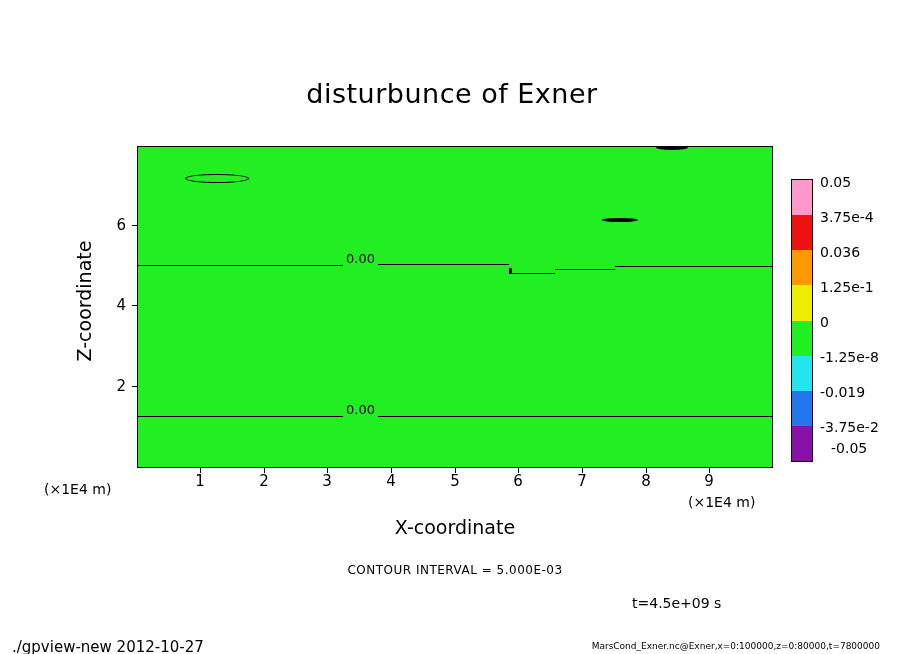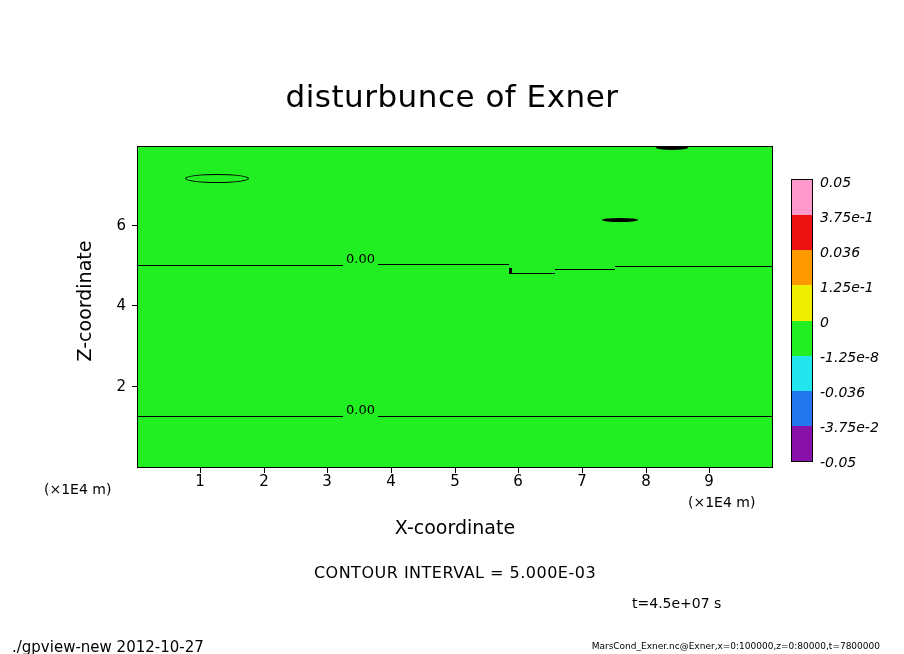--- a/index.html
+++ b/index.html
@@ -13,21 +13,21 @@
     position: relative;
     font-family: "DejaVu Sans", sans-serif;
     color: #000000;
     overflow: hidden;
   }
   .abs { position: absolute; }
 
   #chart-title {
     left: 0; top: 78px; width: 904px;
     text-align: center;
-    font-size: 31px;
+    font-size: 27px;
     letter-spacing: 0.5px;
   }
 
   
   #plot-frame {
     left: 137px; top: 146px;
     width: 636px; height: 322px;
     border: 1px solid #000000;
     background: #22ef22;
     box-sizing: border-box;
@@ -105,21 +105,21 @@
   }
   #xunit-right {
     left: 688px; top: 494px;
     font-size: 14px;
   }
 
   #contour-interval {
     left: 137px; top: 563px;
     width: 636px;
     text-align: center;
-    font-size: 16px;
+    font-size: 12px;
     letter-spacing: 0.5px;
   }
   #time-stamp {
     left: 632px; top: 595px;
     font-size: 14px;
   }
   #footer-left {
     left: 12px; top: 638px;
     font-size: 15px;
   }
@@ -138,21 +138,20 @@
   }
   #colorbar .swatch {
     width: 100%;
     height: 12.5%;
   }
   .cb-label {
     position: absolute;
     left: 820px;
     font-size: 14px;
     white-space: nowrap;
-    font-style: italic;
   }
 </style>
 </head>
 <body>
 
 <div id="chart-title" class="abs">disturbunce of Exner</div>
 
 <div id="plot-frame" class="abs">
 
   <div class="contour-line" style="left:0px; top:118px; width:225px;"></div>
@@ -199,37 +198,37 @@
 <div class="tick-y-label" style="top:377px;">2</div>
 <div class="tick-y-label" style="top:296px;">4</div>
 <div class="tick-y-label" style="top:216px;">6</div>
 
 <div id="ylabel" class="abs">Z-coordinate</div>
 <div id="xlabel" class="abs">X-coordinate</div>
 <div id="xunit-left" class="abs">(×1E4 m)</div>
 <div id="xunit-right" class="abs">(×1E4 m)</div>
 
 <div id="contour-interval" class="abs">CONTOUR INTERVAL = 5.000E-03</div>
-<div id="time-stamp" class="abs">t=4.5e+07 s</div>
+<div id="time-stamp" class="abs">t=4.5e+09 s</div>
 
 <div id="colorbar" class="abs">
   <div class="swatch" style="background:#ff99cc"></div>
   <div class="swatch" style="background:#ee1111"></div>
   <div class="swatch" style="background:#ff9900"></div>
   <div class="swatch" style="background:#eeee00"></div>
   <div class="swatch" style="background:#22ef22"></div>
   <div class="swatch" style="background:#22e5ee"></div>
   <div class="swatch" style="background:#2277ee"></div>
   <div class="swatch" style="background:#8811aa"></div>
 </div>
 
 <div class="cb-label" style="top:174px;">0.05</div>
-<div class="cb-label" style="top:209px;">3.75e-1</div>
+<div class="cb-label" style="top:209px;">3.75e-4</div>
 <div class="cb-label" style="top:244px;">0.036</div>
 <div class="cb-label" style="top:279px;">1.25e-1</div>
 <div class="cb-label" style="top:314px;">0</div>
 <div class="cb-label" style="top:349px;">-1.25e-8</div>
-<div class="cb-label" style="top:384px;">-0.036</div>
+<div class="cb-label" style="top:384px;">-0.019</div>
 <div class="cb-label" style="top:419px;">-3.75e-2</div>
-<div class="cb-label" style="top:454px;">-0.05</div>
+<div class="cb-label" style="top:440px;margin-left:11px;">-0.05</div>
 
 <div id="footer-left" class="abs">./gpview-new  2012-10-27</div>
 <div id="footer-right" class="abs">MarsCond_Exner.nc@Exner,x=0:100000,z=0:80000,t=7800000</div>
 
 </body></html>

